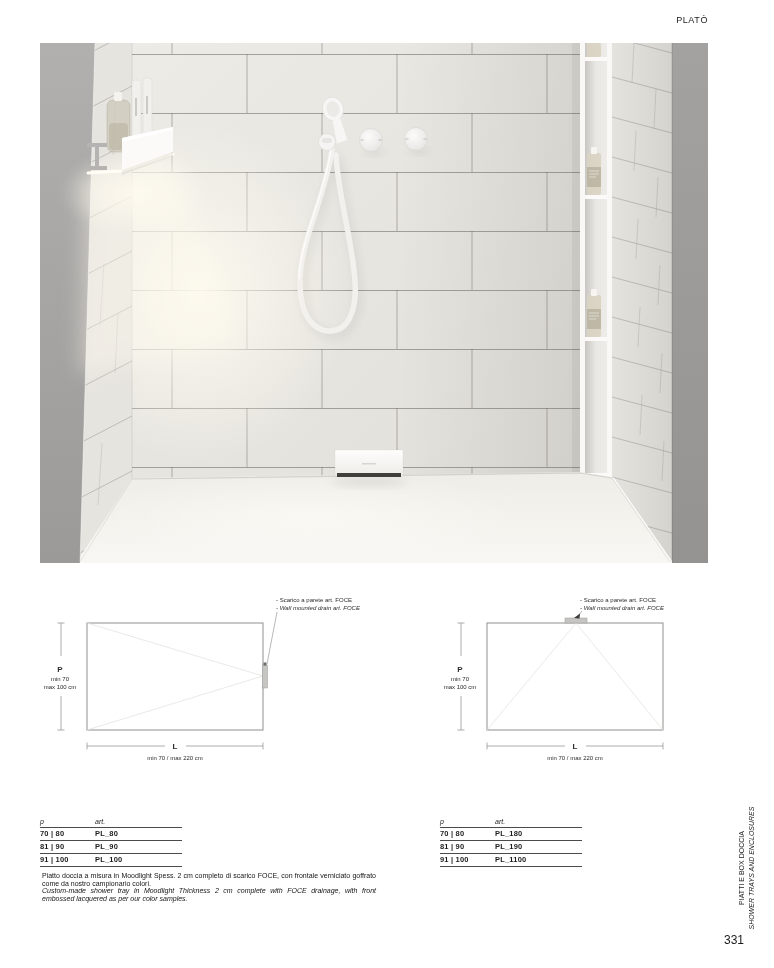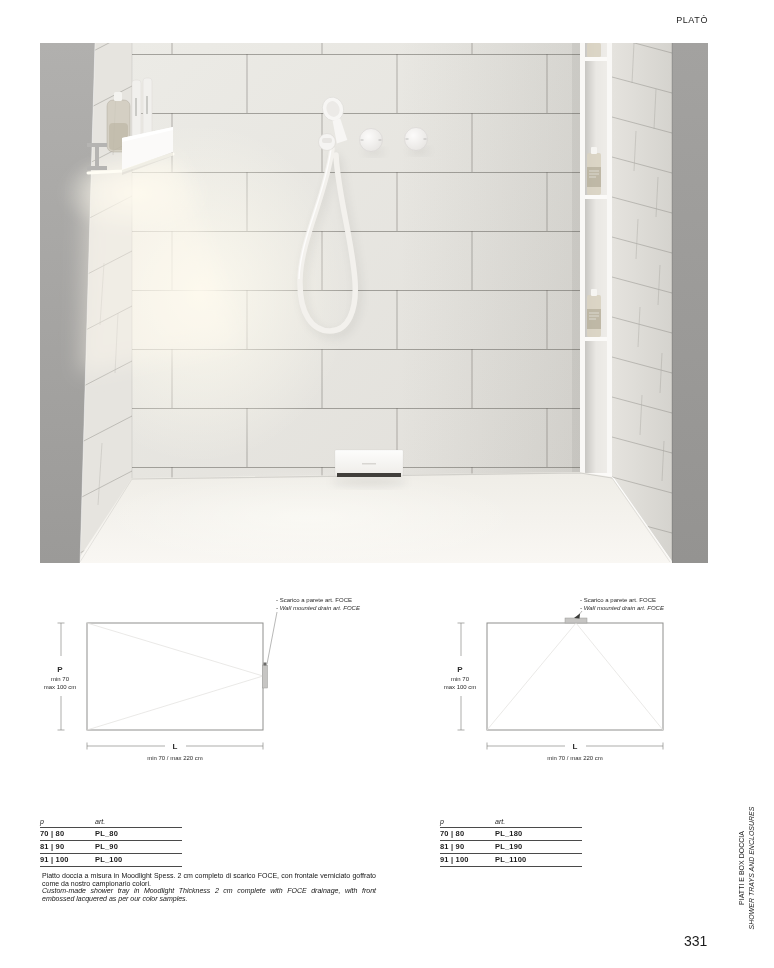--- a/index.html
+++ b/index.html
@@ -26,21 +26,21 @@
 
   
   .desc{left:42px;top:872px;width:334px;font-size:7px;line-height:7.6px;text-align:justify;color:#141414;}
   .desc .en{margin-top:11px;font-style:italic;}
 
   
   .side-wrap{left:732px;top:782px;width:32px;height:172px;}
   .side-rot{position:absolute;left:50%;top:50%;width:172px;height:22px;transform:translate(-50%,-50%) rotate(-90deg);text-align:center;font-size:7px;line-height:9.5px;white-space:nowrap;color:#222;}
   .side-rot .en{font-style:italic;}
 
-  .pagenum{left:684px;top:933px;font-size:14px;color:#1b1b1b;}
+  .pagenum{left:724px;top:933px;font-size:12px;color:#1b1b1b;}
 </style>
 </head>
 <body>
 
 <div class="abs brand">PLATÒ</div>
 
 <svg class="abs photo" viewBox="0 0 668 520" aria-hidden="true">
   <defs>
     <linearGradient id="lgLeftGray" x1="0" y1="0" x2="0" y2="1">
       <stop offset="0" stop-color="#b1b0ae"></stop>

